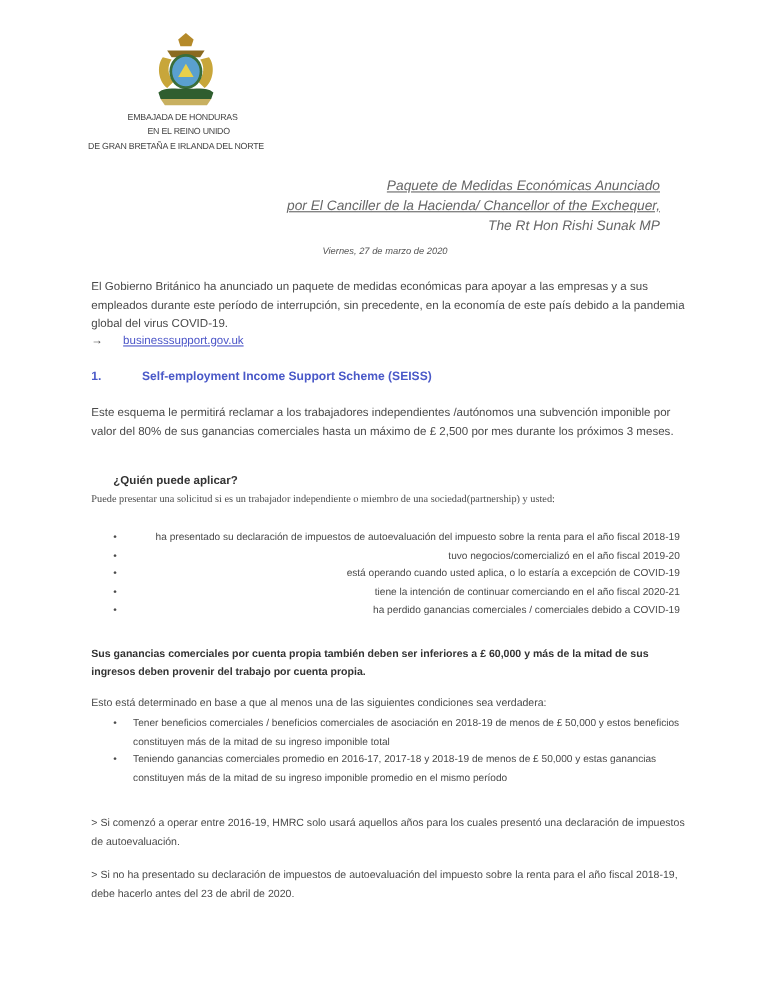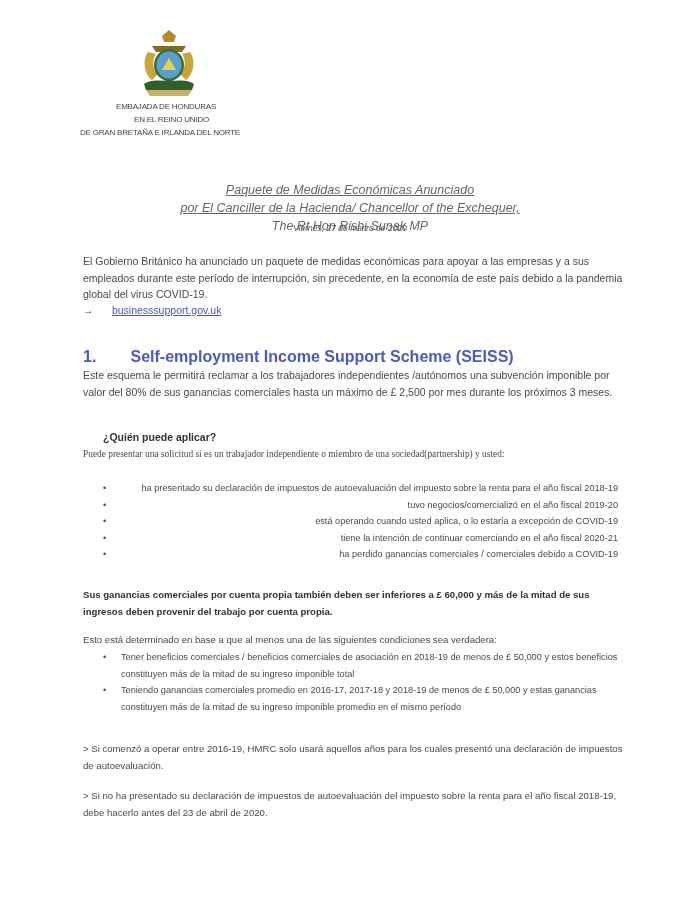--- a/index.html
+++ b/index.html
@@ -6,31 +6,31 @@
     body { width: 695px; height: 900px; position: relative; overflow: hidden;
            font-family: "Liberation Sans", sans-serif; color: #3a3a3a; }
     .page { position: absolute; left: 0; top: 0; width: 695px; height: 720px; }
     .seal { position: absolute; left: 138px; top: 30px; width: 62px; height: 66px; }
     .embassy { position: absolute; left: 78px; top: 100px; width: 220px; font-size: 8px;
                line-height: 13px; color: #444; letter-spacing: -0.2px; }
     .embassy div { white-space: nowrap; }
     .embassy .l1 { padding-left: 38px; }
     .embassy .l2 { padding-left: 56px; }
     .embassy .l3 { padding-left: 2px; }
-    .title { position: absolute; left: 100px; width: 500px; top: 160px; text-align: center;
-             font-style: italic; font-size: 12.5px; line-height: 18px; color: #666; margin-top: 21px; }
+    .title { position: absolute; left: 100px; width: 500px; top: 160px; text-align: right;
+             font-style: italic; font-size: 12.5px; line-height: 18px; color: #666; }
     .title .u { text-decoration: underline; }
     .date { position: absolute; left: 100px; width: 500px; top: 223px; text-align: center;
             font-style: italic; font-size: 8.5px; color: #555; }
     .p { position: absolute; left: 83px; width: 540px; font-size: 10.5px; line-height: 16.5px;
          color: #4a4a4a; }
     .link-row { position: absolute; left: 83px; top: 304px; font-size: 10.5px; color: #4a4a4a; }
     .link-row .arrow { display: inline-block; width: 26px; }
     .link-row a { color: #4b55c8; text-decoration: underline; }
-    .section { position: absolute; left: 83px; top: 348px; font-size: 16px; font-weight: bold; color: #4a59c8; }
+    .section { position: absolute; left: 83px; top: 336px; font-size: 11px; font-weight: bold; color: #4a59c8; }
     .section .num { display: inline-block; width: 43px; color: #4a59c8; }
     .h { position: absolute; left: 83px; top: 431px; font-size: 10.5px; font-weight: bold; color: #333; margin-left: 20px; }
     ul.b { position: absolute; left: 103px; margin: 0; padding: 0; list-style: none; width: 515px;
            font-size: 9.2px; line-height: 16.5px; color: #4a4a4a; }
     ul.b li { position: relative; padding-left: 18px; }
     ul.b li::before { content: "\2022"; position: absolute; left: 0; top: 0; }
     .bold-p { position: absolute; left: 83px; width: 535px; top: 587px; font-size: 9.6px;
               font-weight: bold; line-height: 16.5px; color: #333; }
   </style>
 </head>

